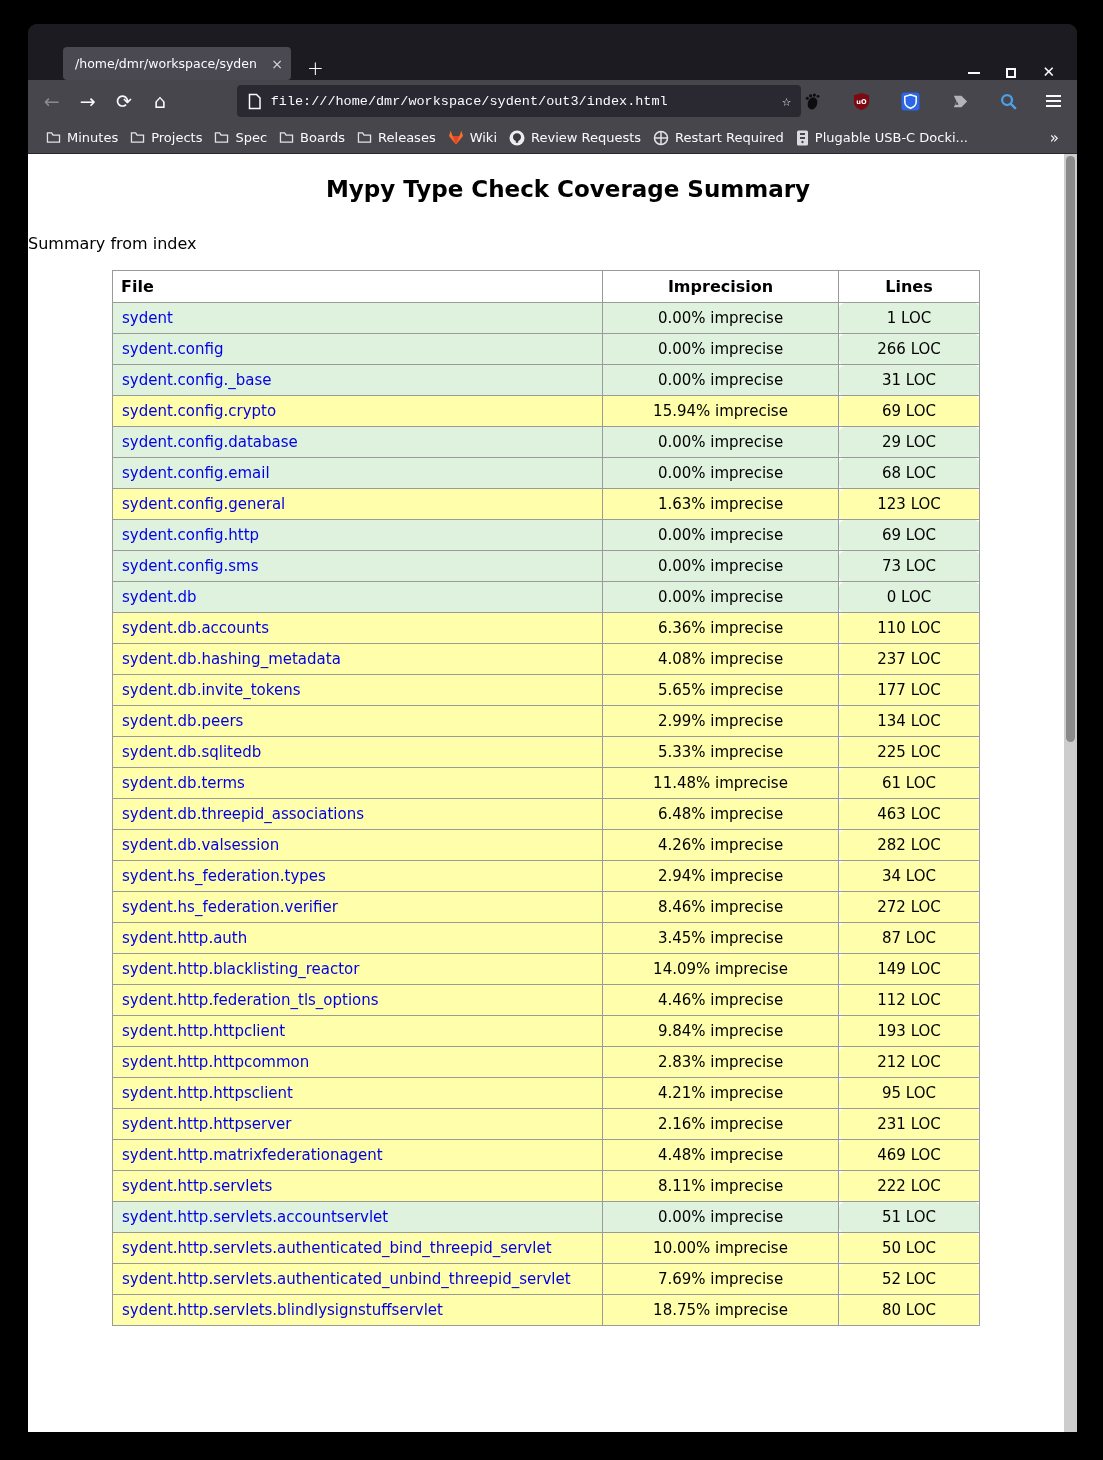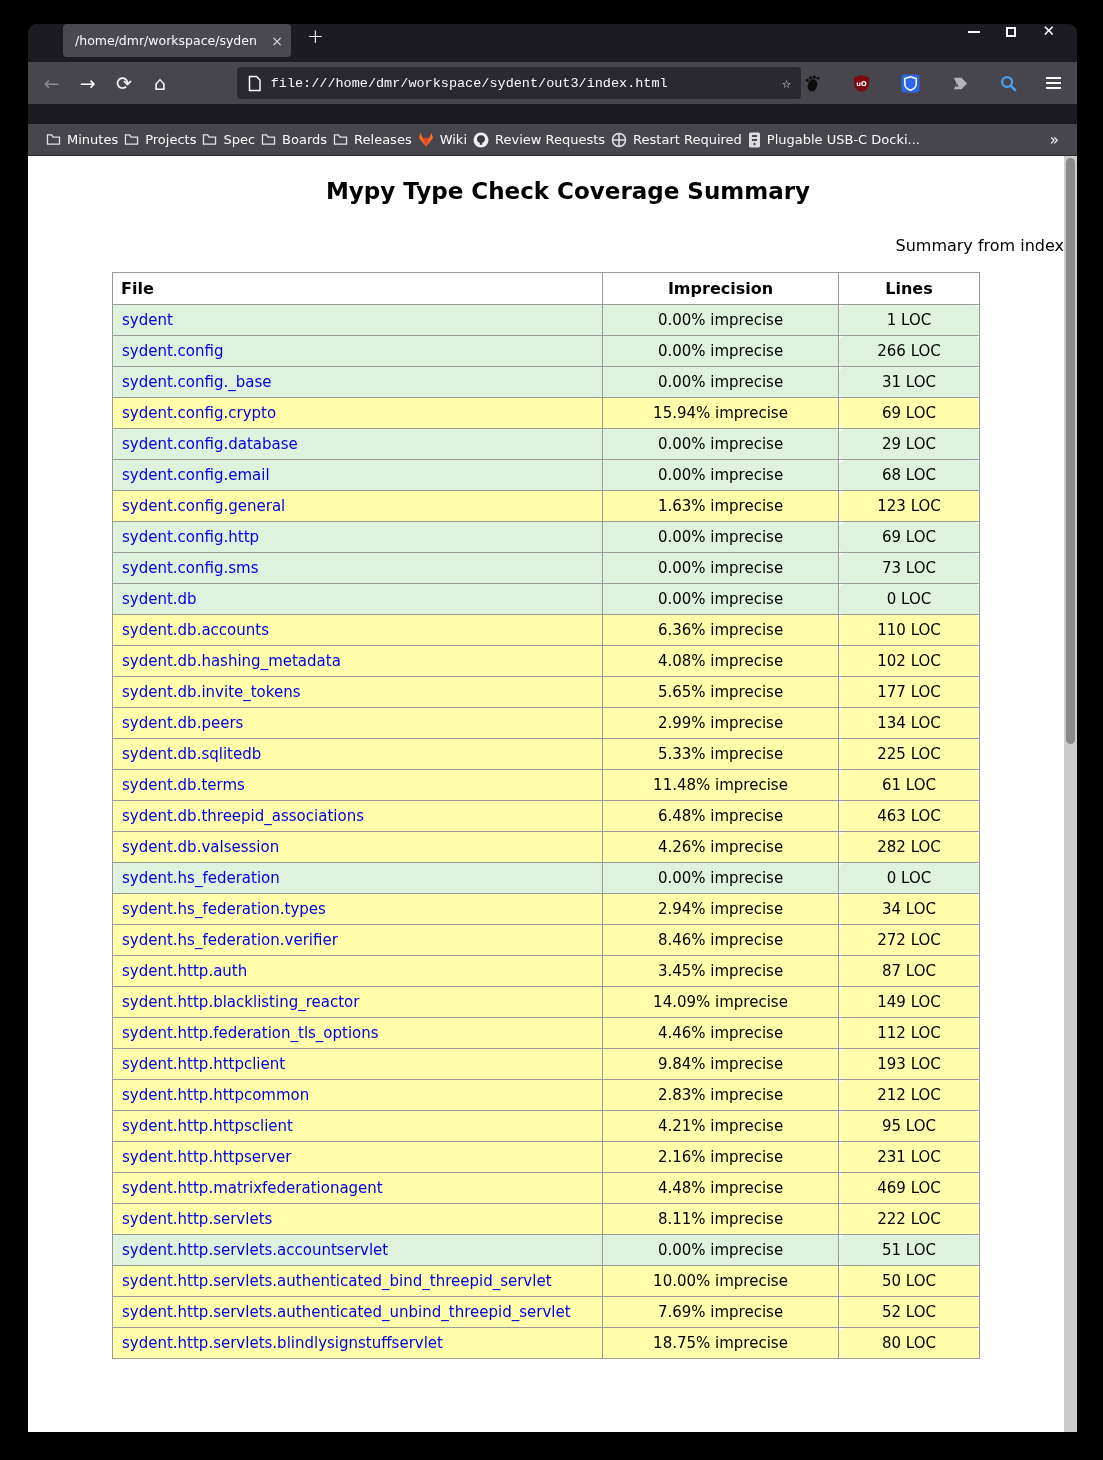--- a/index.html
+++ b/index.html
@@ -8,21 +8,21 @@
     --chrome_field:#2a2931; --chrome_text:#fbfbfe;
   }
   *{box-sizing:border-box;margin:0;padding:0;}
   html,body{width:1103px;height:1460px;}
   body{background:#000;font-family:"DejaVu Sans",sans-serif;position:relative;overflow:hidden;}
 
   .window{position:absolute;left:28px;top:24px;width:1049px;height:1408px;
     background:var(--chrome_dark);border-radius:9px 9px 0 0;overflow:hidden;}
 
   
-  .tabbar{height:38px;background:var(--chrome_dark);display:flex;align-items:flex-start;}
+  .tabbar{height:56px;background:var(--chrome_dark);display:flex;align-items:flex-end;}
   .tab{margin-left:35px;width:228px;height:33px;background:#4a4952;border-radius:4px;
     display:flex;align-items:center;padding:0 8px 0 12px;color:var(--chrome_text);font-size:12.5px;}
   .tab-title{flex:1;white-space:nowrap;overflow:hidden;}
   .tab-close{color:#d8d8dd;font-size:14px;margin-left:6px;cursor:default;}
   .newtab{color:var(--chrome_text);font-size:20px;margin-left:16px;font-weight:300;}
   .tab-spacer{flex:1;}
   .winctl{display:flex;align-items:center;gap:26px;margin-right:22px;color:var(--chrome_text);}
   .winctl .min{width:12px;height:2px;background:var(--chrome_text);}
   .winctl .max{width:10px;height:10px;border:2px solid var(--chrome_text);}
   .winctl .cls{font-size:15px;line-height:1;}
@@ -36,32 +36,32 @@
   .url-ico{margin-right:9px;display:flex;}
   .url-text{flex:1;font-size:13.5px;white-space:nowrap;overflow:hidden;}
   .url-star{font-size:15px;color:#e8e8ee;}
   .extzone{margin-left:auto;display:flex;align-items:center;gap:27px;margin-right:16px;}
   .extico{width:22px;height:22px;display:flex;align-items:center;justify-content:center;}
   .hamburger{display:flex;flex-direction:column;gap:3px;}
   .hamburger span{display:block;width:15px;height:2px;background:var(--chrome_text);}
 
   
   .bmbar{height:32px;background:var(--chrome_mid);display:flex;align-items:center;
-    padding-left:18px;gap:6px;border-bottom:1px solid #29282e;margin-top:20px;}
+    padding-left:18px;gap:12px;border-bottom:1px solid #29282e;}
   .bm{display:flex;align-items:center;gap:6px;color:var(--chrome_text);font-size:13px;white-space:nowrap;}
   .bm-overflow{margin-left:auto;margin-right:18px;color:var(--chrome_text);font-size:15px;}
 
   
   .content{height:1291px;background:#fff;display:flex;}
   .page{flex:1;overflow:hidden;color:#000;}
   .scrollbar{width:13px;background:#cdcdcd;position:relative;}
   .scroll-thumb{position:absolute;top:2px;left:2px;width:9px;height:586px;background:#8a8a8a;border-radius:5px;}
 
   h1.page-title{margin-top:22px;text-align:center;font-size:23px;font-weight:bold;padding-left:44px;}
-  p.page-subtitle{margin-top:32px;text-align:right;font-size:16px;}
+  p.page-subtitle{margin-top:32px;text-align:left;font-size:16px;}
 
   table.summary{margin:17px auto 0;border-collapse:collapse;padding-left:31px;}
   table.summary th,table.summary td{border:1px solid var(--table_border);}
   table.summary th{font-size:16px;font-weight:bold;padding:6px 8px;background:#fff;}
   table.summary td{font-size:15px;padding:6px 9px;}
   .c-file{width:490px;text-align:left;}
   .c-imp{width:236px;text-align:center;}
   .c-lines{width:141px;text-align:center;border-radius:6px;}
   td.c-file a{color:var(--link_blue);text-decoration:none;}
   tr.q-green td{background:var(--row_green);}
@@ -273,21 +273,21 @@
     <td class="c-lines">0 LOC</td>
   </tr>
             <tr class="q-yellow">
     <td class="c-file"><a href="#">sydent.db.accounts</a></td>
     <td class="c-imp">6.36% imprecise</td>
     <td class="c-lines">110 LOC</td>
   </tr>
             <tr class="q-yellow">
     <td class="c-file"><a href="#">sydent.db.hashing_metadata</a></td>
     <td class="c-imp">4.08% imprecise</td>
-    <td class="c-lines">102 LOC</td>
+    <td class="c-lines">237 LOC</td>
   </tr>
             <tr class="q-yellow">
     <td class="c-file"><a href="#">sydent.db.invite_tokens</a></td>
     <td class="c-imp">5.65% imprecise</td>
     <td class="c-lines">177 LOC</td>
   </tr>
             <tr class="q-yellow">
     <td class="c-file"><a href="#">sydent.db.peers</a></td>
     <td class="c-imp">2.99% imprecise</td>
     <td class="c-lines">134 LOC</td>
@@ -305,25 +305,20 @@
             <tr class="q-yellow">
     <td class="c-file"><a href="#">sydent.db.threepid_associations</a></td>
     <td class="c-imp">6.48% imprecise</td>
     <td class="c-lines">463 LOC</td>
   </tr>
             <tr class="q-yellow">
     <td class="c-file"><a href="#">sydent.db.valsession</a></td>
     <td class="c-imp">4.26% imprecise</td>
     <td class="c-lines">282 LOC</td>
   </tr>
-            <tr class="q-green">
-    <td class="c-file"><a href="#">sydent.hs_federation</a></td>
-    <td class="c-imp">0.00% imprecise</td>
-    <td class="c-lines">0 LOC</td>
-  </tr>
             <tr class="q-yellow">
     <td class="c-file"><a href="#">sydent.hs_federation.types</a></td>
     <td class="c-imp">2.94% imprecise</td>
     <td class="c-lines">34 LOC</td>
   </tr>
             <tr class="q-yellow">
     <td class="c-file"><a href="#">sydent.hs_federation.verifier</a></td>
     <td class="c-imp">8.46% imprecise</td>
     <td class="c-lines">272 LOC</td>
   </tr>

